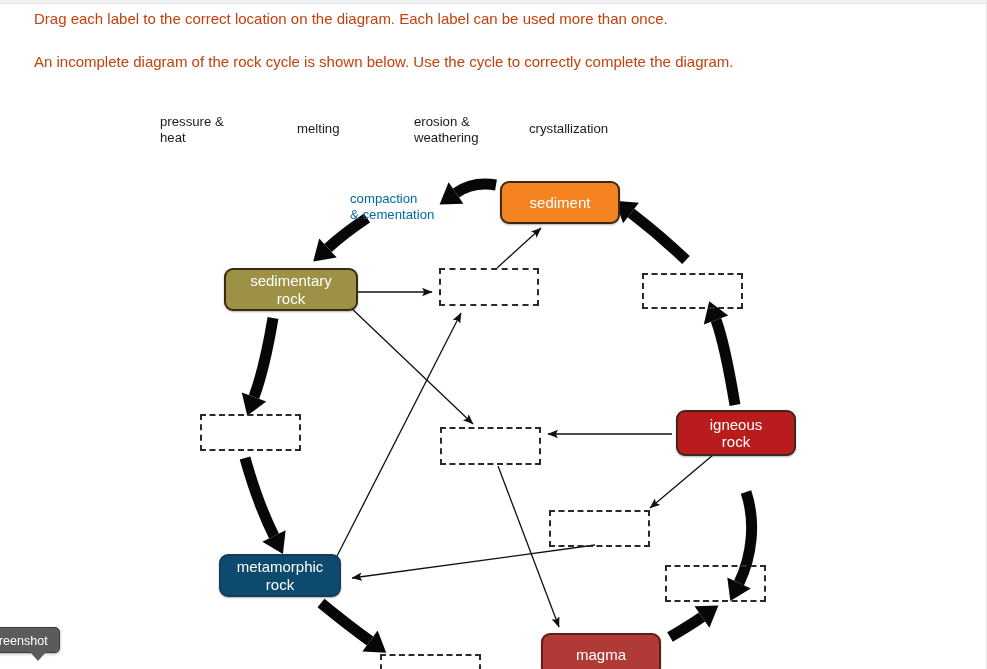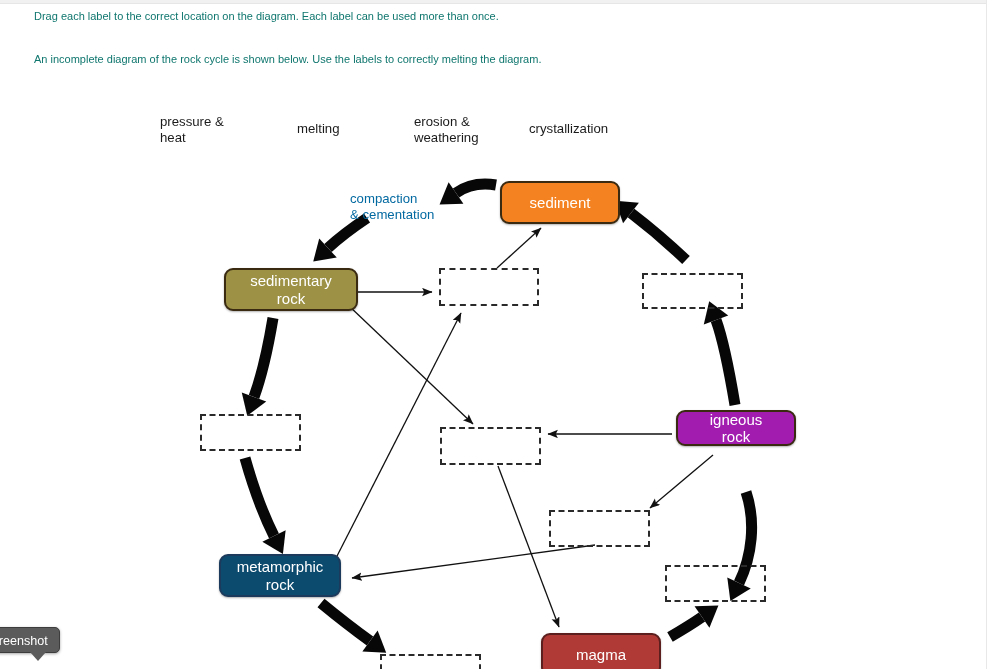--- a/index.html
+++ b/index.html
@@ -27,22 +27,22 @@
   #right-edge {
     position: absolute; right: 0; top: 0;
     width: 1px; height: 669px;
     background: #e8e8e8;
   }
 
   
   .instruction {
     position: absolute;
     left: 34px;
-    font-size: 11px;
-    color: #0f766e;
+    font-size: 15px;
+    color: #c2410c;
     line-height: 1.3;
     white-space: nowrap;
   }
   #instr-1 { top: 9px; }
   #instr-2 { top: 52px; }
 
   
   .bank-label {
     position: absolute;
     font-size: 13.2px;
@@ -129,21 +129,21 @@
 </style>
 </head>
 <body>
 
 <div id="page">
 
   <div id="top-strip"></div>
   <div id="right-edge"></div>
 
   <div class="instruction" id="instr-1">Drag each label to the correct location on the diagram. Each label can be used more than once.</div>
-  <div class="instruction" id="instr-2">An incomplete diagram of the rock cycle is shown below. Use the labels to correctly melting the diagram.</div>
+  <div class="instruction" id="instr-2">An incomplete diagram of the rock cycle is shown below. Use the cycle to correctly complete the diagram.</div>
 
   <div id="diagram">
     <svg id="wires" viewBox="0 0 987 669" width="987" height="669">
       <defs>
         <marker id="thinhead" markerWidth="9" markerHeight="9" refX="7.6" refY="3.2" orient="auto" markerUnits="strokeWidth">
           <path d="M0,0 L8,3.2 L0,6.4 L1.6,3.2 Z" fill="#111111"></path>
         </marker>
       </defs>
       <g id="thin-arrow-group">
           <line x1="347" y1="292" x2="432" y2="292" stroke="#111111" stroke-width="1.3" marker-end="url(#thinhead)"></line>
@@ -174,21 +174,21 @@
           <polygon points="727.2706219867263,577.3944945436001 750.7293780132737,588.6055054563999 730.3761454516924,601.0451969434981" fill="#070707"></polygon>
           <path d="M 670,637 C 682,630 692,624 702,617" stroke="#070707" stroke-width="11" fill="none" stroke-linecap="butt"></path>
           <polygon points="709.4332506594083,627.6652137641215 694.5667493405917,606.3347862358785 718.4080211755715,605.5642297547566" fill="#070707"></polygon>
         </g>
     </svg>
 
     <div id="node-layer">
         <div class="node" style="left: 500px; top: 181px; width: 120px; height: 43px; background: rgb(245, 130, 32); border-color: rgb(58, 42, 18);">sediment</div>
         <div class="node" style="left: 224px; top: 268px; width: 134px; height: 43px; background: rgb(156, 145, 69); border-color: rgb(58, 42, 18);">sedimentary
 rock</div>
-        <div class="node" style="left: 676px; top: 410px; width: 120px; height: 36px; background: #a21caf; border-color: rgb(58, 42, 18);">igneous
+        <div class="node" style="left: 676px; top: 410px; width: 120px; height: 46px; background: #b91c1c; border-color: rgb(58, 42, 18);">igneous
 rock</div>
         <div class="node" style="left: 219px; top: 554px; width: 122px; height: 43px; background: #0c4a6e; border-color: rgb(27, 58, 92);">metamorphic
 rock</div>
         <div class="node" style="left: 541px; top: 633px; width: 120px; height: 43px; background: rgb(176, 58, 54); border-color: rgb(92, 31, 29);">magma</div>
       </div>
     <div id="dropzone-layer">
         <div class="dropzone" style="left: 439px; top: 268px; width: 100px; height: 38px;"></div>
         <div class="dropzone" style="left: 642px; top: 273px; width: 101px; height: 36px;"></div>
         <div class="dropzone" style="left: 200px; top: 414px; width: 101px; height: 37px;"></div>
         <div class="dropzone" style="left: 440px; top: 427px; width: 101px; height: 38px;"></div>

